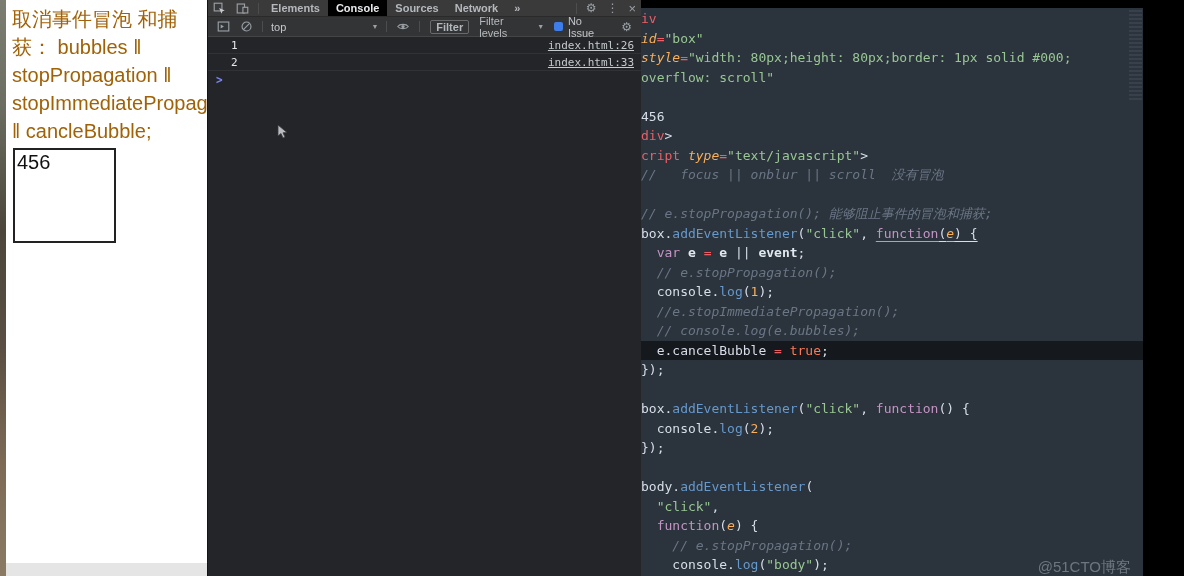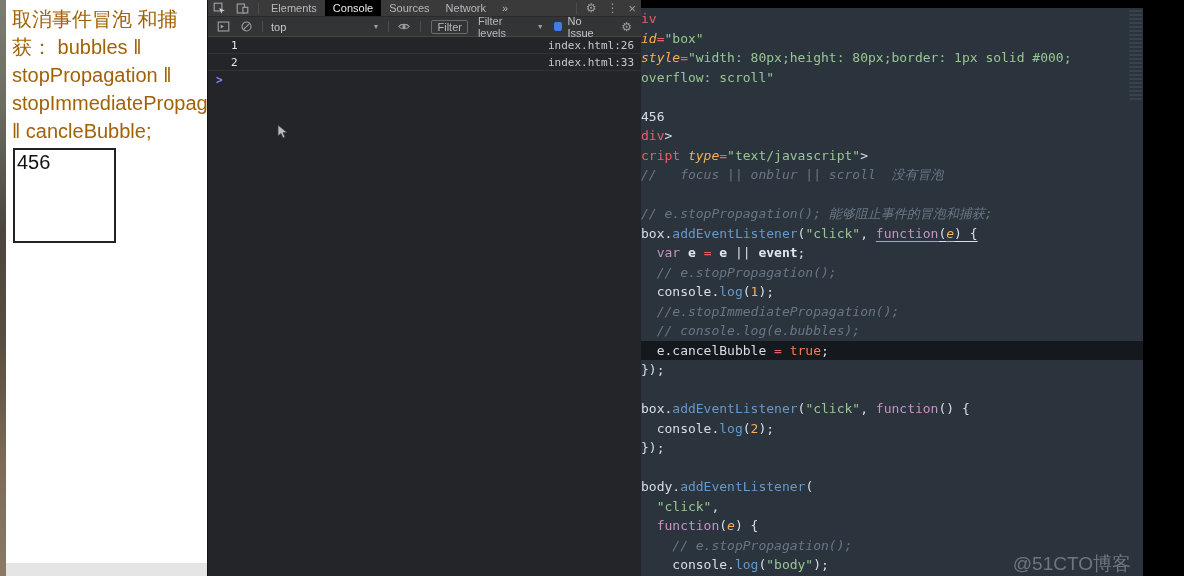--- a/index.html
+++ b/index.html
@@ -19,40 +19,40 @@
   .demo-box { margin:3px 0 0 7px; width:103px; height:95px; border:2px solid #222;
     font-size:20px; line-height:24px; color:#111; padding-left:2px; overflow:hidden; }
   .page-bottom { position:absolute; left:0; right:0; bottom:0; height:13px; background:#d7d7d7; opacity:.65; }
 
   
   .devtools { position:absolute; left:207px; top:0; width:434px; height:576px; background:#242528; border-left:1px solid #141414; }
   .dt-tabbar { display:flex; align-items:stretch; height:17px; background:#3a3a3a; border-bottom:1px solid #2a2a2a;
     color:#b5b9bd; font-size:11px; }
   .dt-iconbtn { display:flex; align-items:center; justify-content:center; padding:0 5px; color:#9aa0a6; cursor:pointer; }
   .dt-iconbtn svg { display:block; }
-  .dt-tab { display:flex; align-items:center; padding:0 8px; cursor:pointer; white-space:nowrap; }
+  .dt-tab { display:flex; align-items:center; padding:0 8px; cursor:pointer; white-space:nowrap;font-weight:bold; }
   .dt-tab.active { background:#000; color:#e9eaec; }
   .dt-spacer { flex:1; }
   .vsep { width:1px; height:11px; background:#4d4d4d; margin:auto 4px; }
   .glyph { font-size:12px; line-height:1; }
   .glyph.close { font-size:13px; }
 
   .dt-toolbar { display:flex; align-items:center; height:20px; background:#333436; border-bottom:1px solid #454545;
     color:#b5b9bd; font-size:11px; padding:0 4px; }
   .ctx-select { display:flex; align-items:center; justify-content:space-between; width:118px; padding:0 4px; color:#c6c9cc; cursor:pointer;gap:32px; }
   .dd-arrow { font-size:7px; color:#9aa0a6; }
-  .filter-box { border:1px solid #6a6a6a; border-radius:2px; padding:0 5px; height:14px; line-height:13px; color:#b5b9bd; margin:0 6px; cursor:text; }
+  .filter-box { border:1px solid #6a6a6a; border-radius:2px; padding:0 5px; height:14px; line-height:13px; color:#b5b9bd; margin:0 6px; cursor:text;font-weight:bold; }
   .levels { display:flex; align-items:center; gap:4px; padding:0 4px; cursor:pointer; }
   .issues { display:flex; align-items:center; gap:5px; padding:0 6px; cursor:pointer; color:#c2c5c8; }
   .issue-sq { width:9px; height:9px; background:#3f7ee8; border-radius:2px; }
 
   .console-area { position:relative; }
   .console-row { display:flex; align-items:center; height:17px; border-bottom:1px solid #313235;
     font-family:"DejaVu Sans Mono", monospace; font-size:11px; color:#e6e7e9; padding:0 7px 0 23px; }
-  .console-row .src { margin-left:auto; color:#c6cacd; cursor:pointer; }
+  .console-row .src { margin-left:auto; color:#c6cacd; text-decoration:underline; cursor:pointer; }
   .console-prompt { display:flex; align-items:center; height:17px; padding-left:8px;
     font-family:"DejaVu Sans Mono", monospace; font-size:11px; }
   .prompt-chevron { color:#7b87f7; font-weight:bold; transform:scaleY(1.15); }
 
   
   .cursor { position:absolute; left:277px; top:124px; width:11px; height:15px; z-index:50; }
 
   
   .editor { position:absolute; left:641px; top:8px; width:502px; height:576px; background:#2b333c; overflow:hidden; }
   .code { font-family:"DejaVu Sans Mono", monospace; font-size:13px; line-height:19.5px; padding-top:1px; color:#d8dee9; }
@@ -66,21 +66,21 @@
   .tk-kw    { color:#c594c5; }
   .tk-num   { color:#f9ae58; }
   .tk-fn    { color:#6699cc; }
   .tk-op    { color:#ec5f66; }
   .tk-cmt   { color:#6a7686; font-style:italic; }
   .tk-lit   { color:#f97b58;text-align:center; }
   .tk-param { color:#f9ae58; font-style:italic; }
   .u { text-decoration:underline; text-underline-offset:3px; }
   .minimap { position:absolute; right:1px; top:2px; width:13px; height:92px; opacity:.55;
     background:repeating-linear-gradient(#414c58 0px, #414c58 2px, transparent 2px, transparent 4px); }
-  .watermark { position:absolute; right:12px; bottom:7px; color:#79818c; font-size:19px; opacity:.85; }
+  .watermark { position:absolute; right:12px; bottom:7px; color:#79818c; font-size:15px; opacity:.85; }
 </style>
 </head>
 <body>
 
 <div class="stage">
 
   <div class="wallpaper"></div>
 
   <div class="page">
     <div class="page-text">

